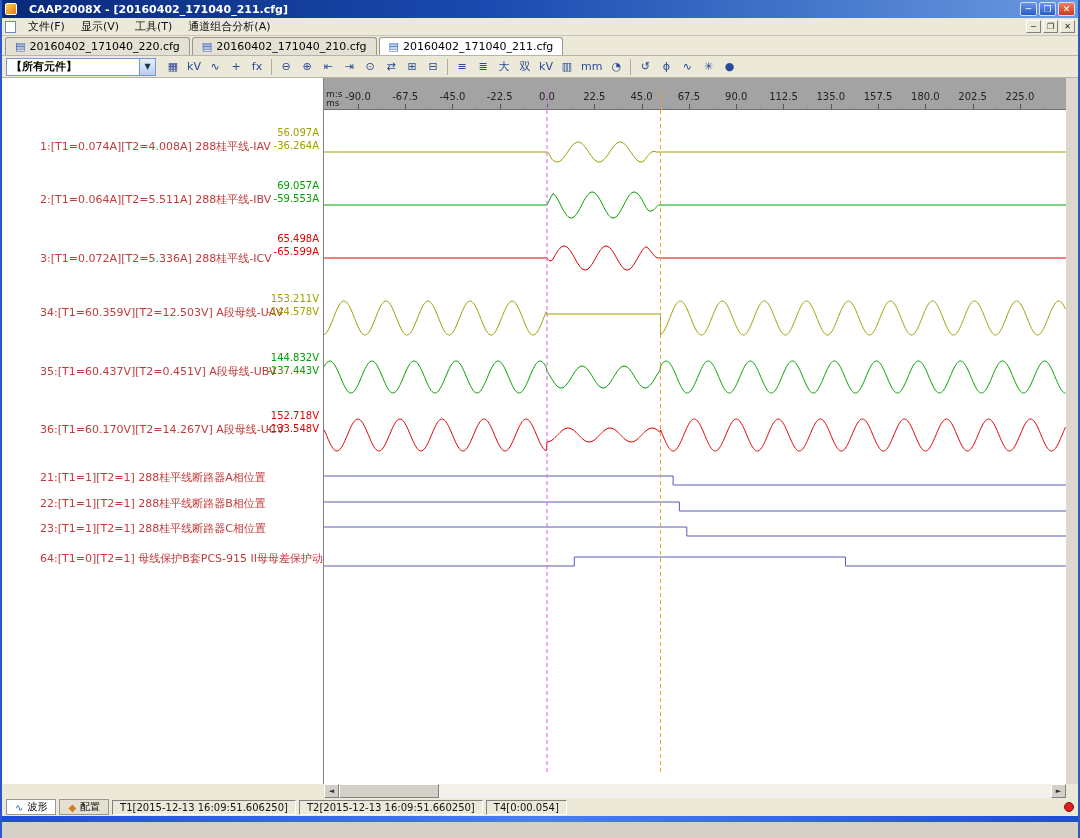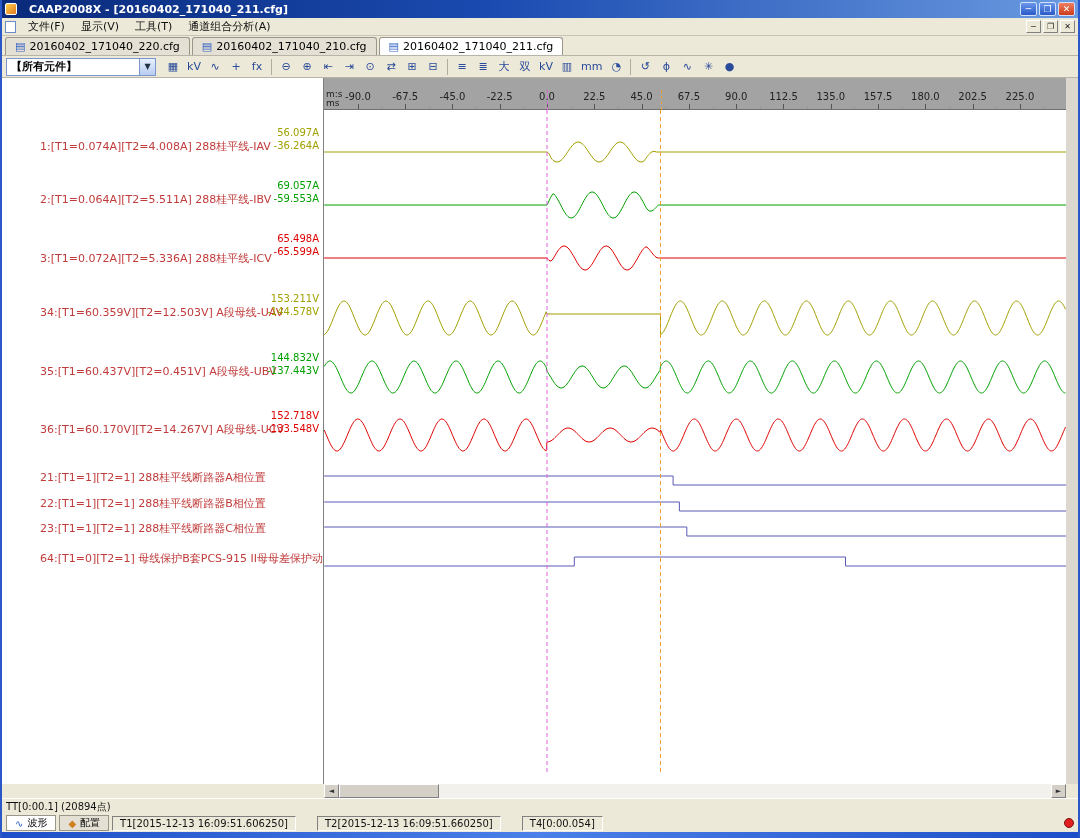--- a/index.html
+++ b/index.html
@@ -247,36 +247,33 @@
 
   <div class="hscroll-row">
     <div class="hscroll">
       <span class="sb-btn">◄</span>
       <span class="sb-thumb"></span>
       <span class="sb-track"></span>
       <span class="sb-btn">►</span>
     </div>
   </div>
 
-  <div class="status-row">
-    <span>TT[0:00.1] (20894点)</span>
-  </div>
 
   <div class="bottom-bar">
     <span id="bb-tabs" style="display:flex;gap:3px">
         <div class="bb-tab active">
           <span class="bb-ico wave">∿</span>
           <span>波形</span>
         </div>
         <div class="bb-tab">
           <span class="bb-ico conf">◆</span>
           <span>配置</span>
         </div>
       </span>
-    <span id="bb-panels" style="display:flex;gap:21px">
+    <span id="bb-panels" style="display:flex;gap:3px">
         <div class="bb-panel">T1[2015-12-13 16:09:51.606250]</div>
         <div class="bb-panel">T2[2015-12-13 16:09:51.660250]</div>
         <div class="bb-panel">T4[0:00.054]</div>
       </span>
     <span class="red-dot"></span>
   </div>
 
   <div class="blue-strip"></div>
 </div>
 

